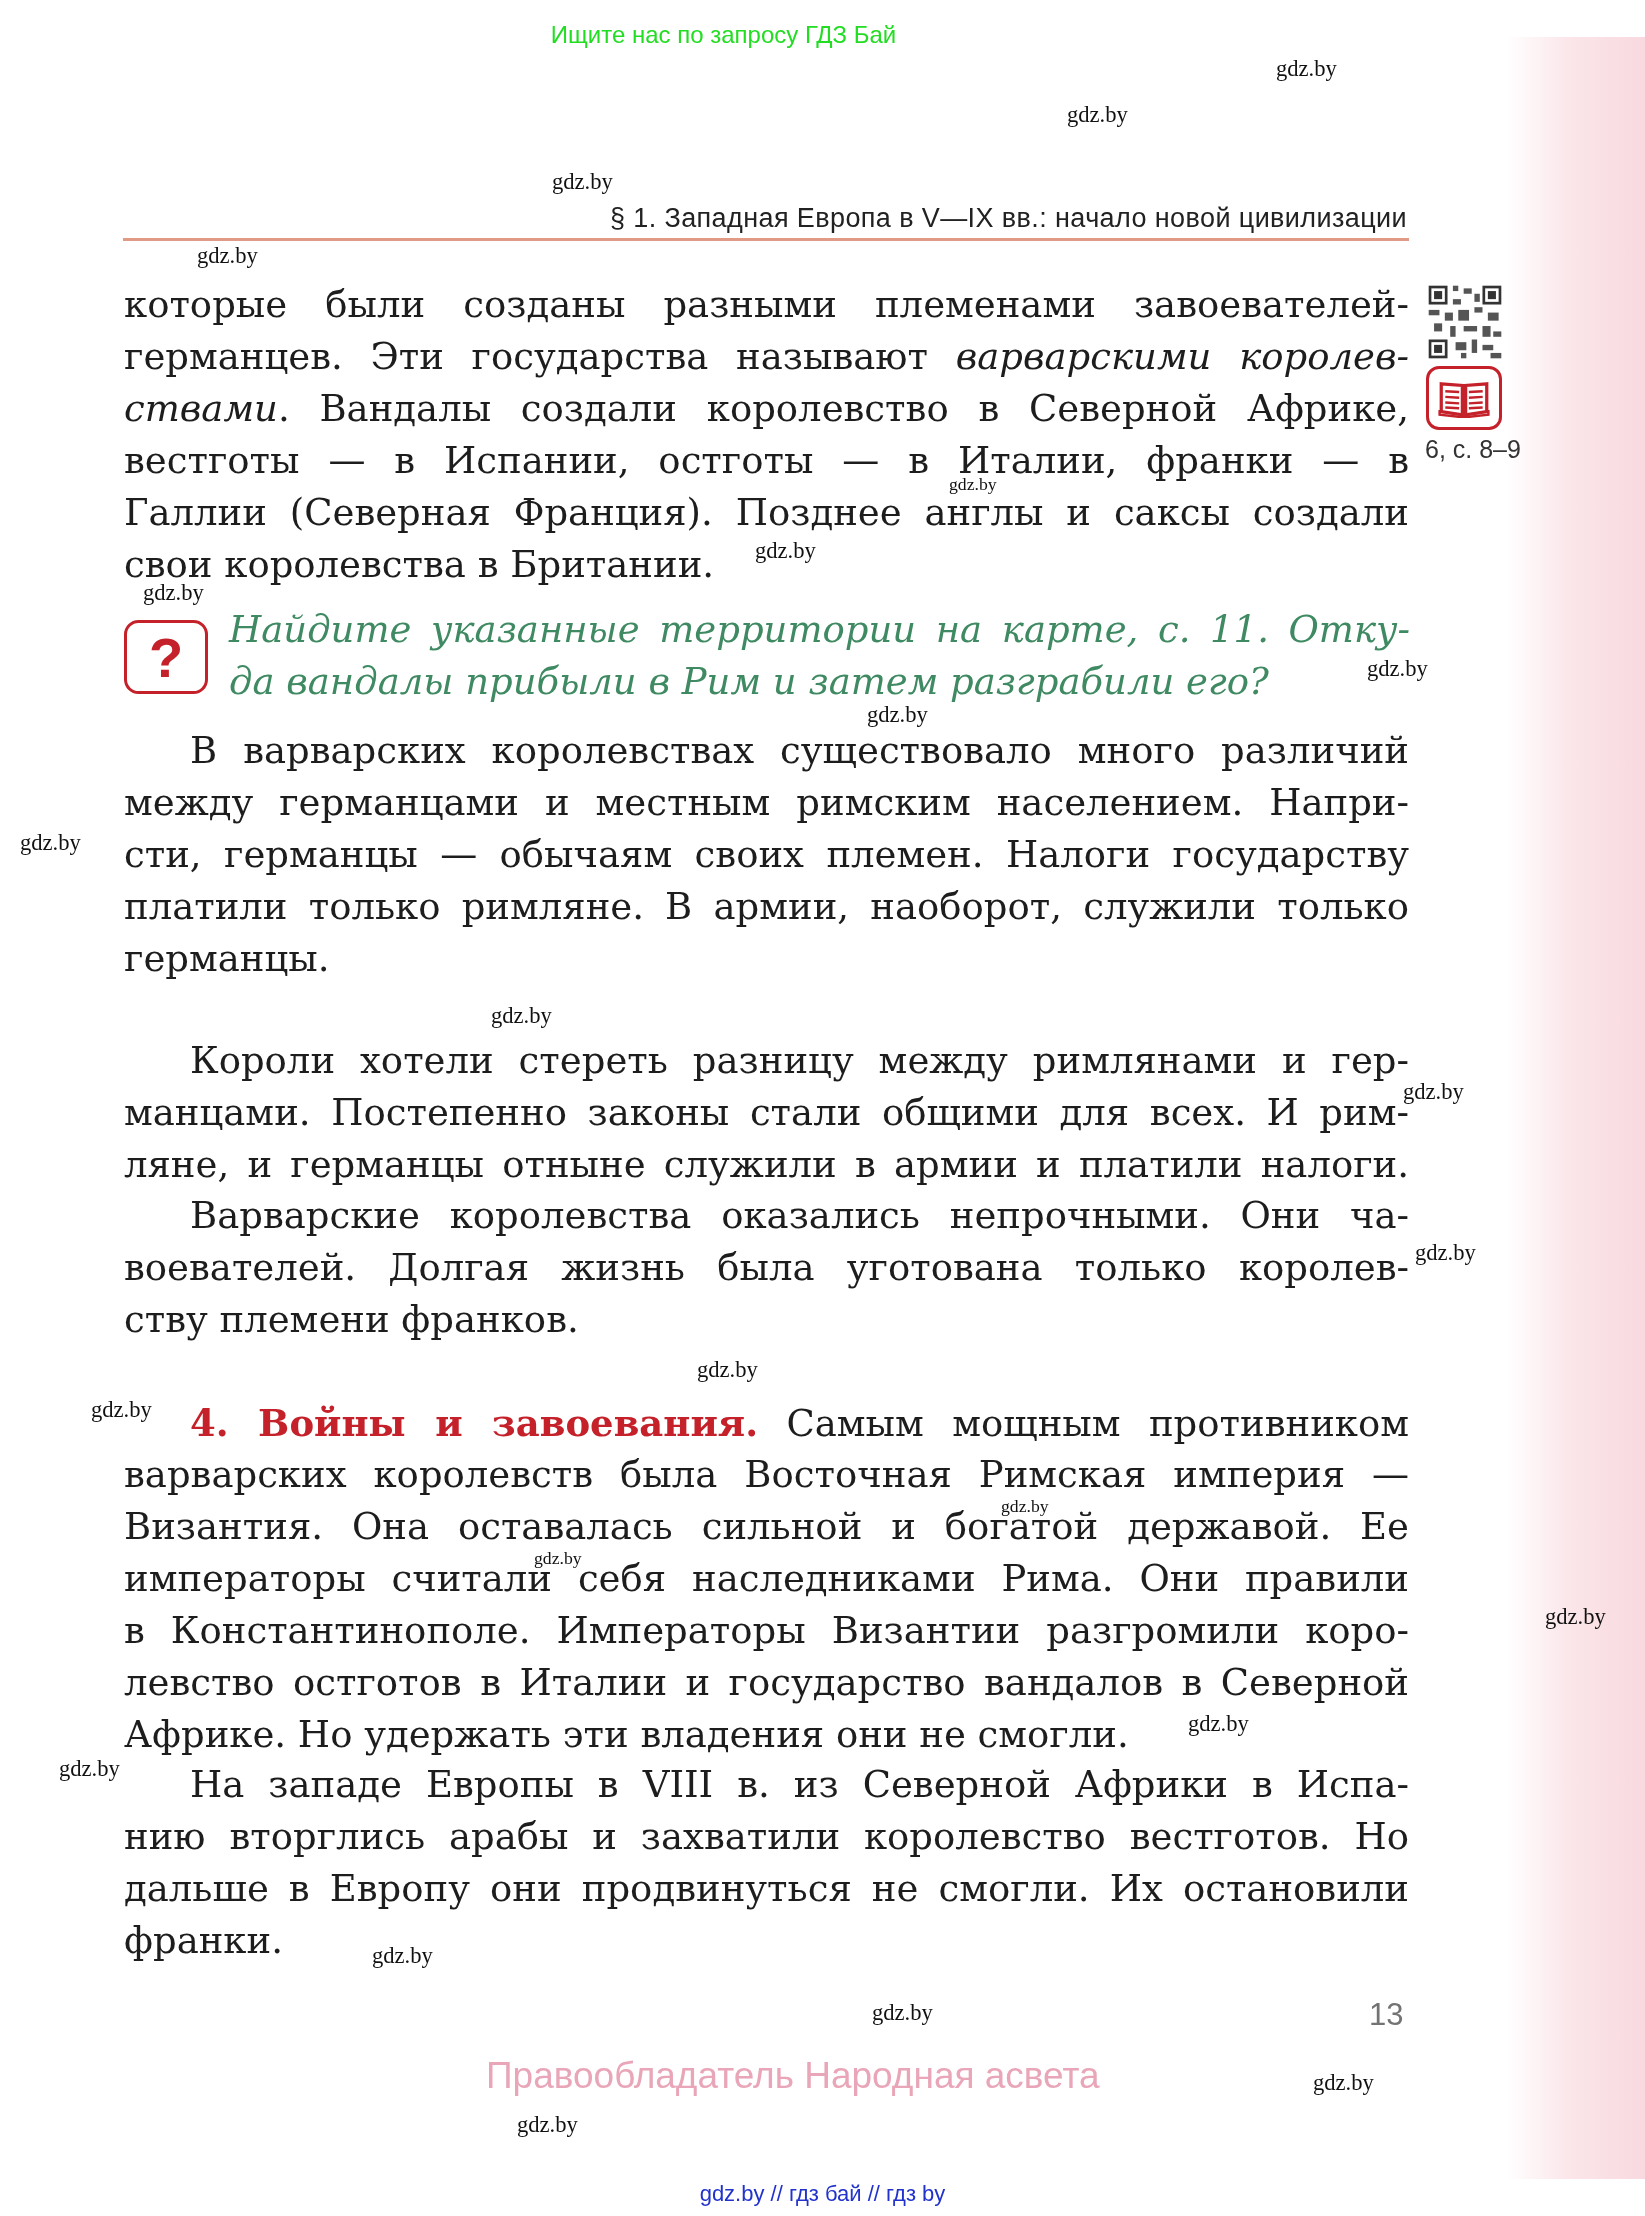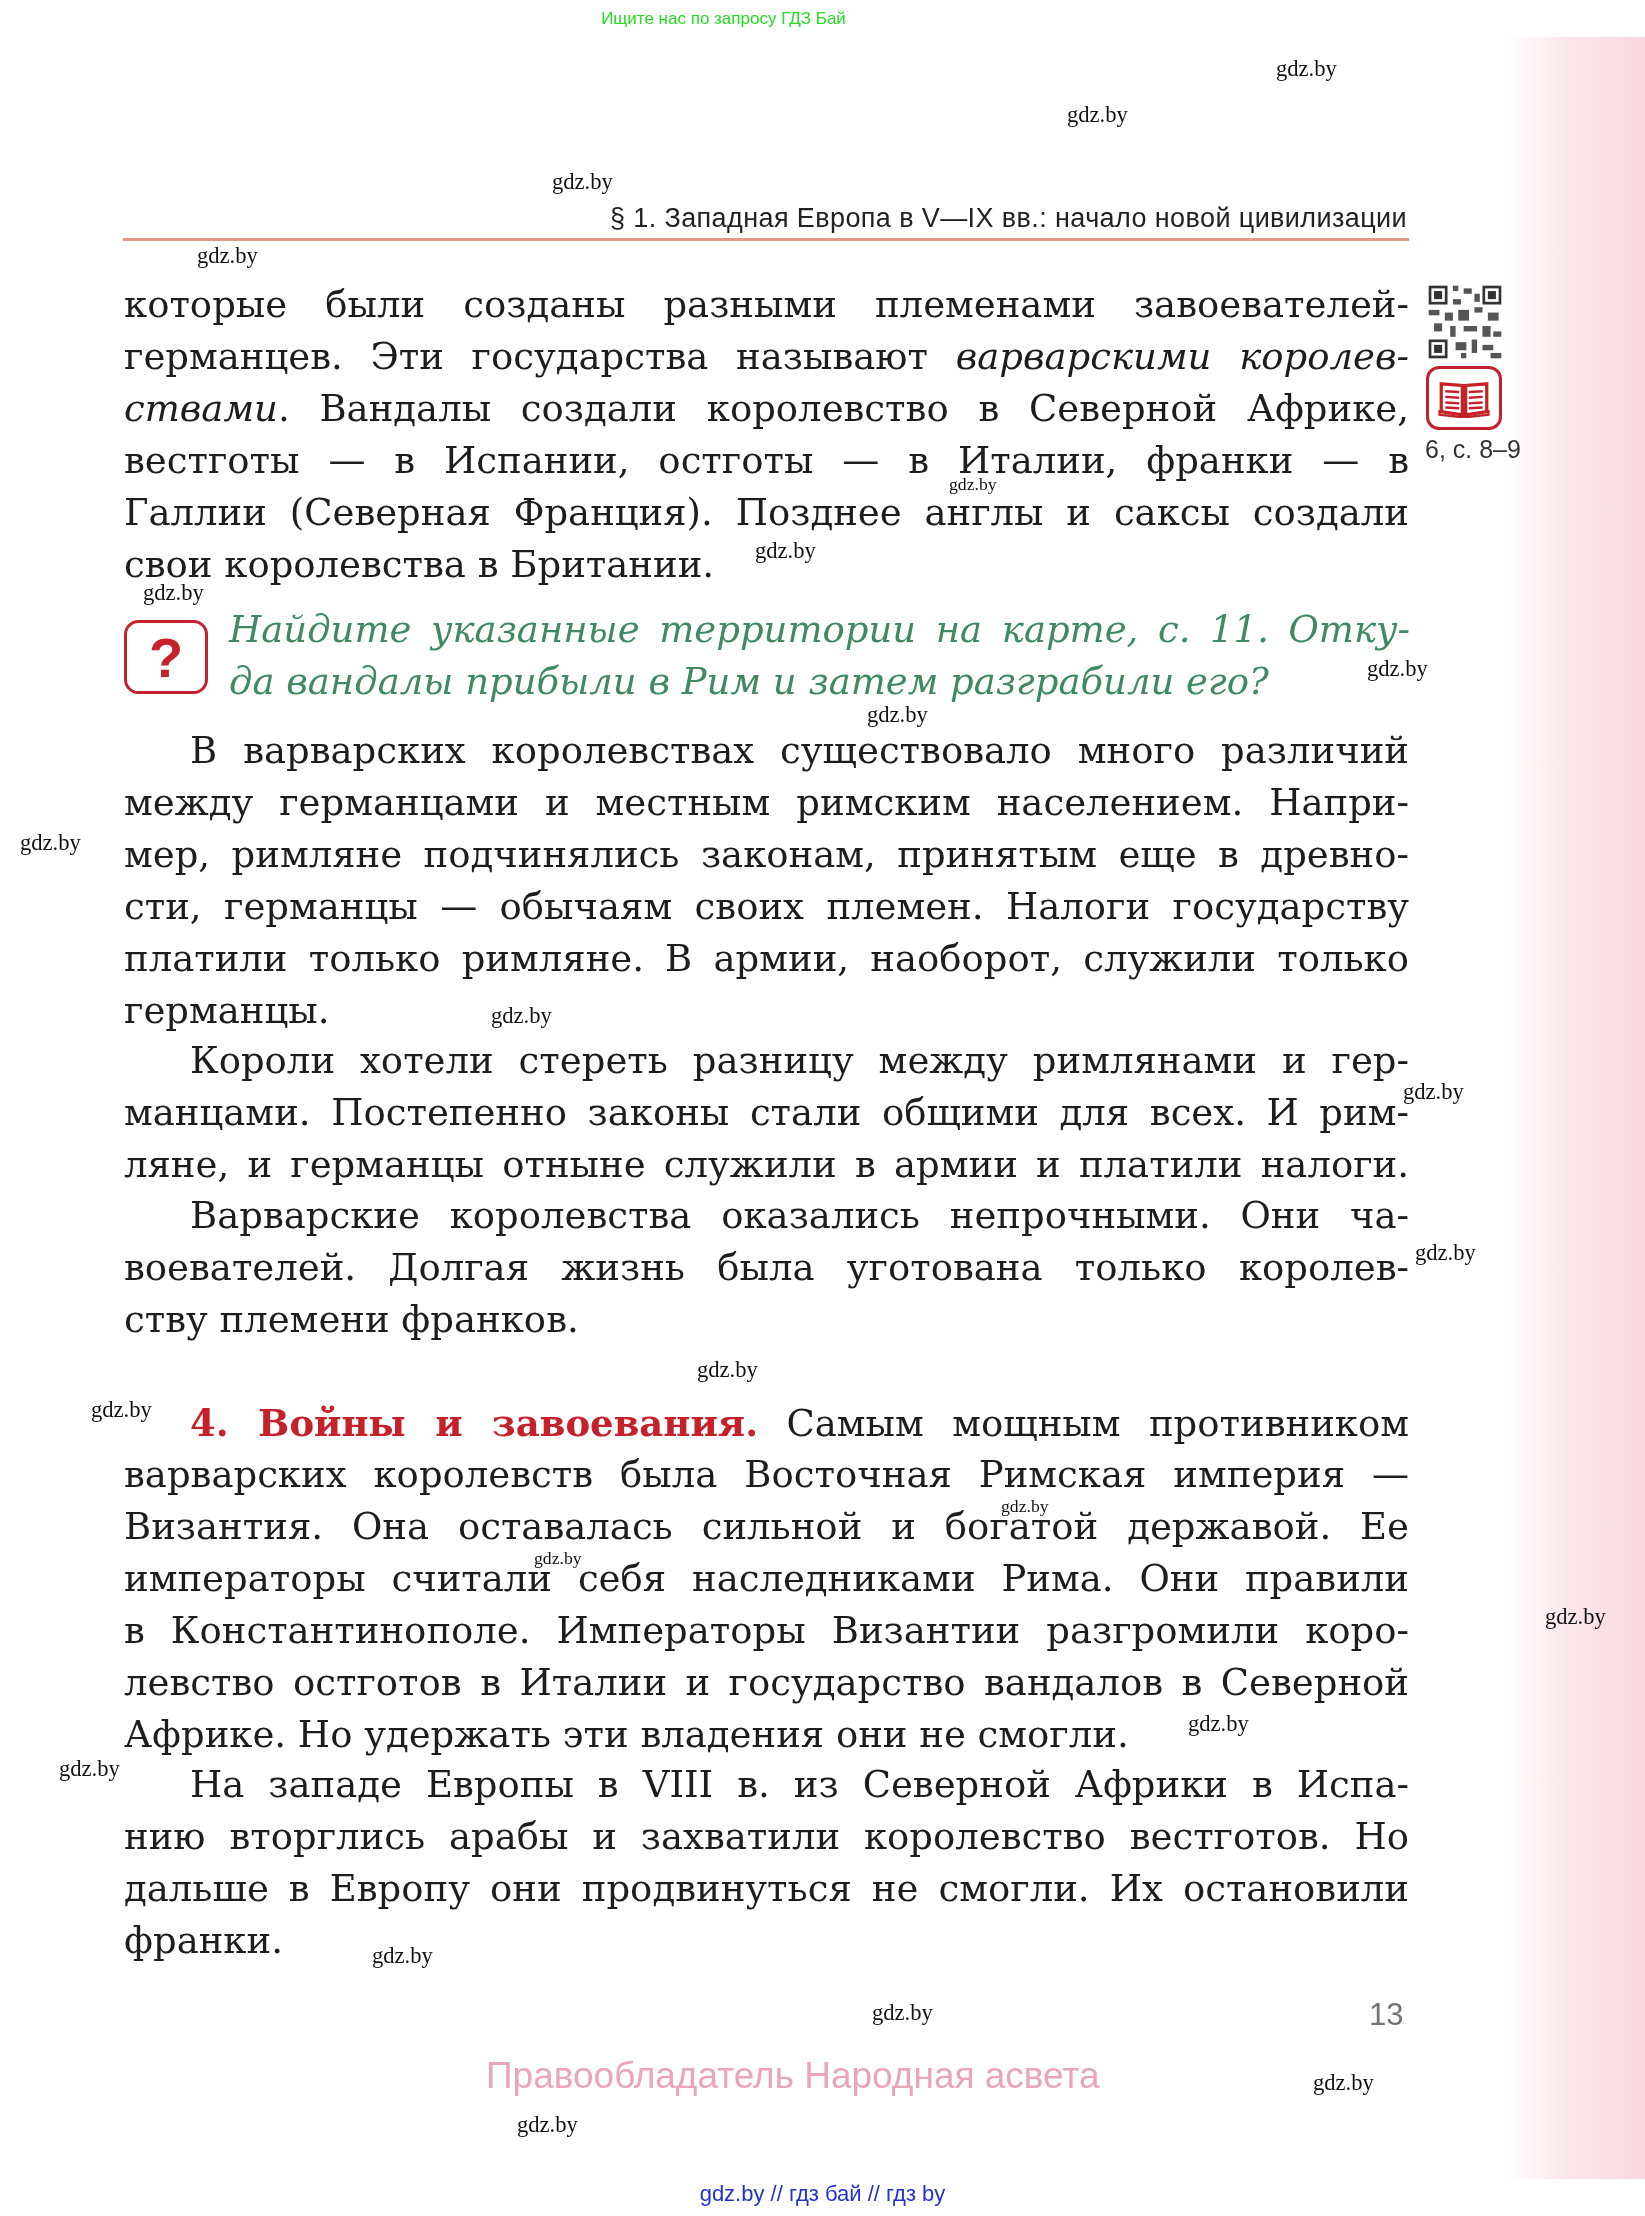--- a/index.html
+++ b/index.html
@@ -6,22 +6,22 @@
   body {
     width:1645px; height:2216px; position:relative; overflow:hidden;
     background:#ffffff;
     font-family:"DejaVu Serif", serif;
   }
   .right-band {
     position:absolute; left:1506px; top:37px; width:139px; height:2142px;
     background:linear-gradient(to right, #ffffff 0%, #fbe6ea 45%, #f8d9df 100%);
   }
   .top-banner {
-    position:absolute; top:9px; left:0; width:1447px; text-align:center;
-    font-family:"Liberation Sans", sans-serif; font-size:17px; color:#22dd22;
+    position:absolute; top:21px; left:0; width:1447px; text-align:center;
+    font-family:"Liberation Sans", sans-serif; font-size:24px; color:#22dd22;
   }
   .wm {
     position:absolute; font-family:Liberation Serif, serif;
     font-size:22.6px; color:#111; white-space:nowrap;
   }
   .wm.small { font-size:17.7px; }
   .running-head {
     position:absolute; right:238px; top:203px;
     font-family:"Liberation Sans", sans-serif; font-size:27px; color:#222;
     white-space:nowrap; letter-spacing:0.4px;
@@ -176,21 +176,20 @@
 
 <div class="question-box">?</div>
 <div class="question-text">
   <span class="line">Найдите указанные территории на карте, с. 11. Отку-</span>
   <span class="line last">да вандалы прибыли в Рим и затем разграбили его?</span>
 </div>
 
 <div class="body-text" style="top:725px">
   <span class="line indent">В варварских королевствах существовало много различий</span>
   <span class="line">между германцами и местным римским населением. Напри-</span>
-  <span class="line">мер, римляне подчинялись законам, принятым еще в древно-</span>
   <span class="line">сти, германцы — обычаям своих племен. Налоги государству</span>
   <span class="line">платили только римляне. В армии, наоборот, служили только</span>
   <span class="line last">германцы.</span>
 </div>
 
 <div class="body-text" style="top:1035px">
   <span class="line indent">Короли хотели стереть разницу между римлянами и гер-</span>
   <span class="line">манцами. Постепенно законы стали общими для всех. И рим-</span>
   <span class="line">ляне, и германцы отныне служили в армии и платили налоги.</span>
 </div>

